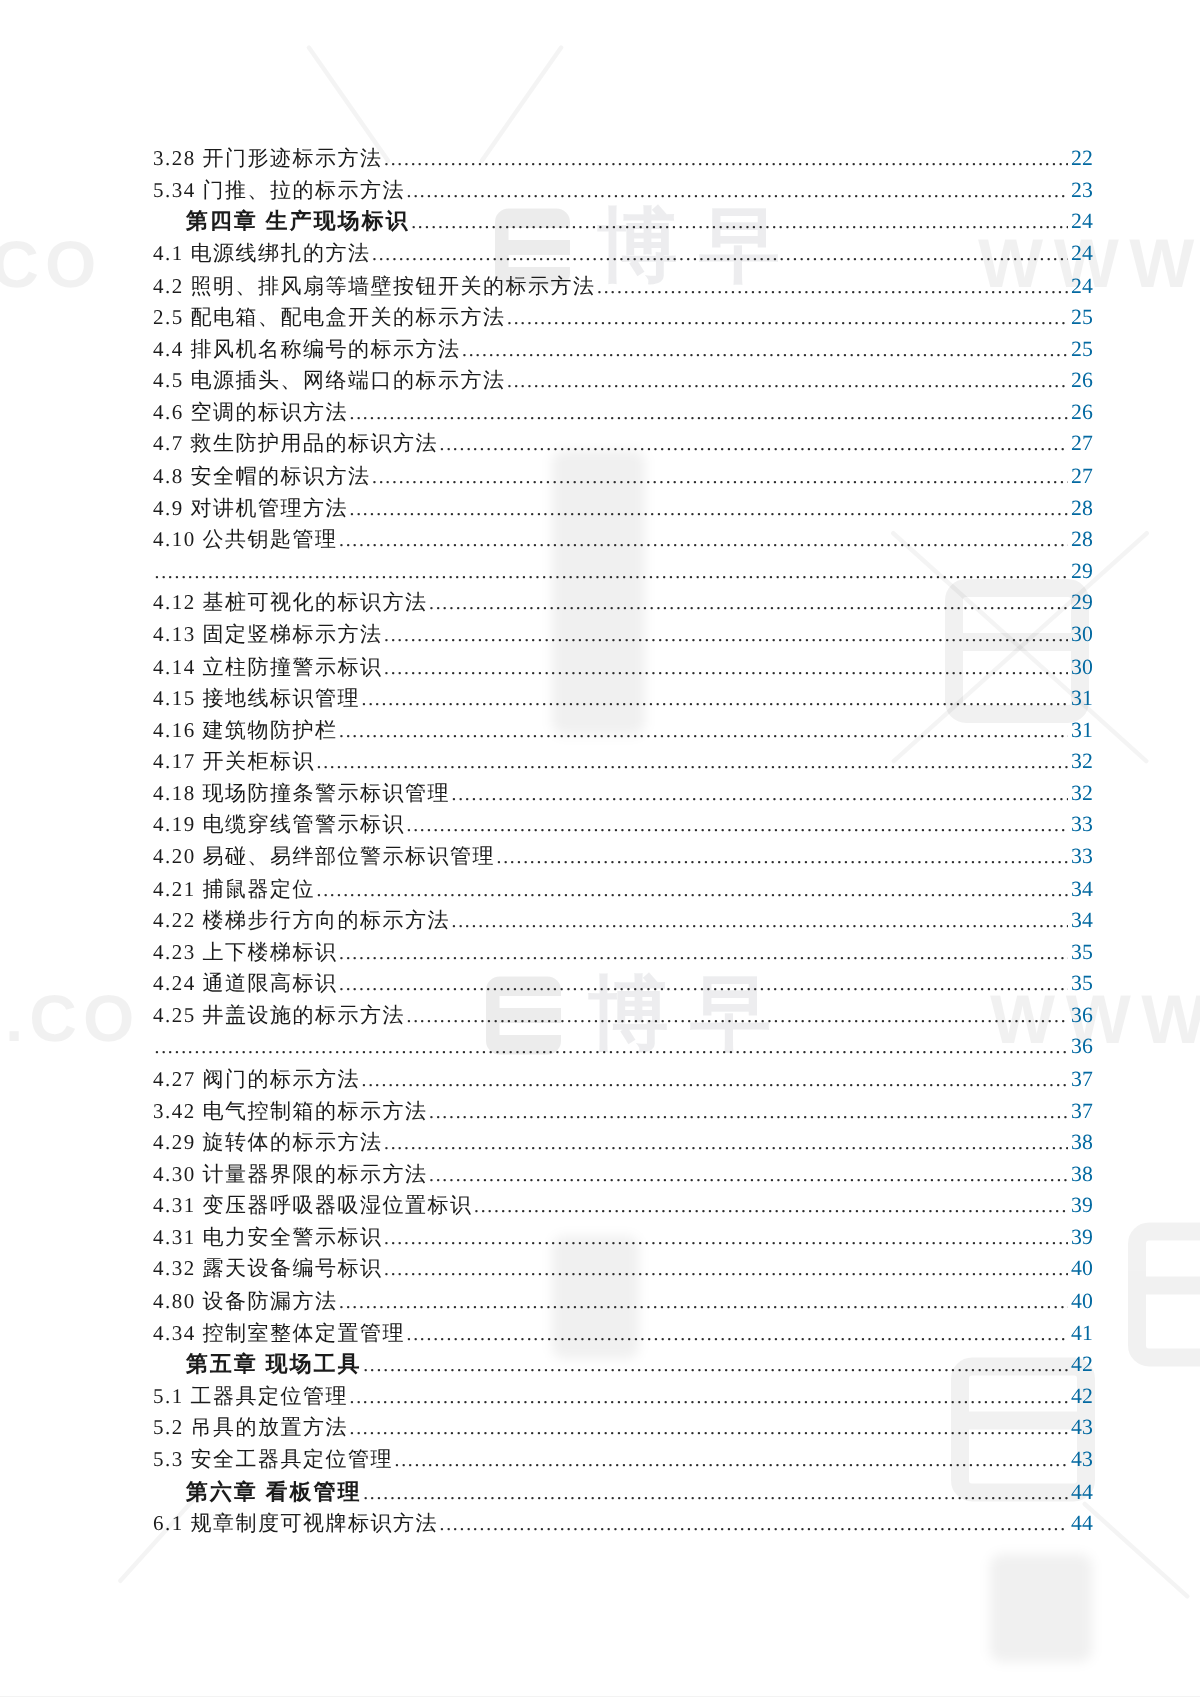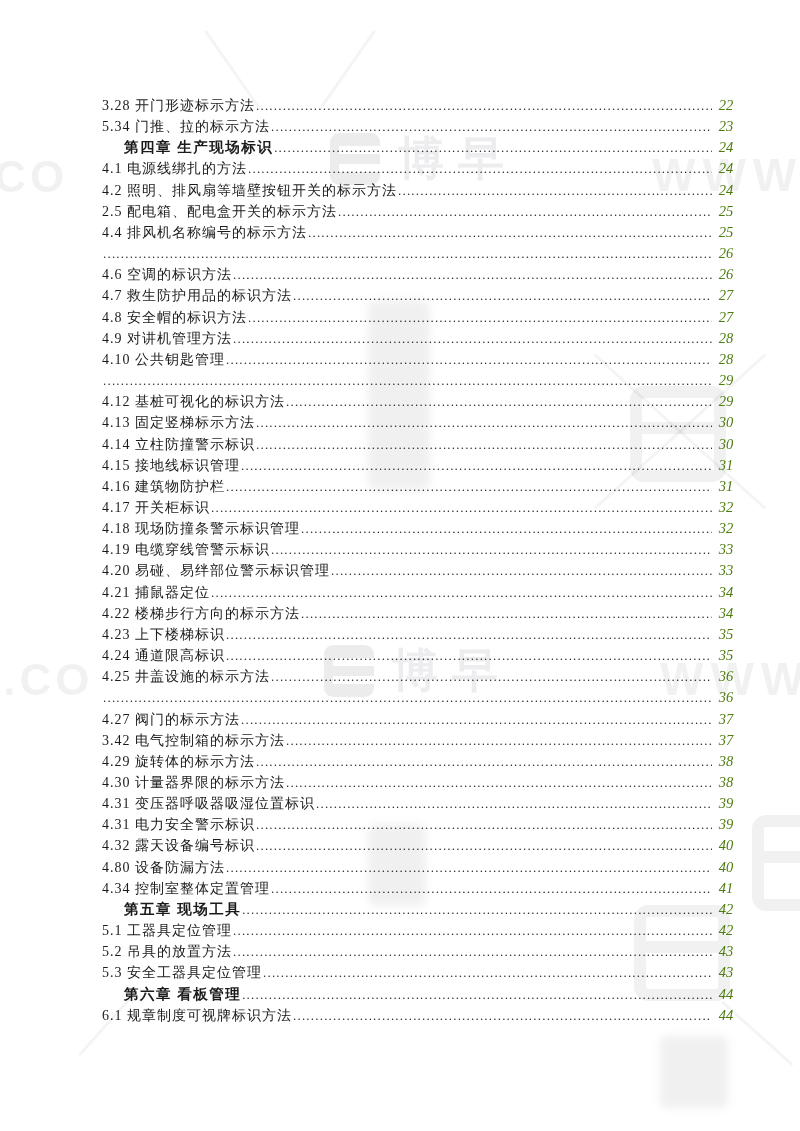--- a/index.html
+++ b/index.html
@@ -15,26 +15,26 @@
     font-size:14px;color:#1b1b1b;line-height:21.16px;white-space:nowrap;
   }
   .row .t{white-space:nowrap;letter-spacing:1px;}
   .row.chapter{margin-left:-6px;}
   .row.chapter .t{font-weight:bold;font-size:14.5px;letter-spacing:1.5px;margin-left:28px;}
   .leader{flex:1;overflow:hidden;margin:0 2px 0 1px;color:#2b2b2b;}
   .leader::after{
     content:"........................................................................................................................................................................................................................................................................................................";
     letter-spacing:1.2px;font-size:13px;
   }
-  .p{min-width:24px;text-align:center;font-size:14.5px;color:#4d7c0f;font-style:italic;}
+  .p{min-width:24px;text-align:left;font-size:14.5px;color:#0369a1;}
   
   .wm{position:absolute;pointer-events:none;}
   .wm-brand{display:flex;align-items:center;opacity:0.07;}
   .wm-brand .wm-text{
-    font-size:46px;font-weight:bold;letter-spacing:14px;color:#0f172a;
+    font-size:54px;font-weight:bold;letter-spacing:14px;color:#0f172a;
     font-family:"Liberation Sans",sans-serif;
   }
   .wm-logo{position:relative;width:50px;height:52px;border-radius:9px;background:#000;margin-right:18px;}
   .wm-logo::before{content:"";position:absolute;left:9px;right:-7px;top:13px;height:8px;background:#fff;}
   .wm-logo::after{content:"";position:absolute;left:9px;right:-7px;top:31px;height:8px;background:#fff;}
   .wm-www{font-family:"Liberation Sans",sans-serif;font-size:46px;font-weight:bold;
     letter-spacing:7px;color:#000;opacity:0.05;}
   .wm-co{font-family:"Liberation Sans",sans-serif;font-size:44px;font-weight:bold;
     letter-spacing:4px;color:#000;opacity:0.05;}
   .wm-biglogo{width:72px;height:72px;border:12px solid #000;border-radius:14px;opacity:0.05;}
@@ -107,20 +107,21 @@
         <span class="t">2.5 配电箱、配电盒开关的标示方法</span>
         <span class="leader"></span>
         <span class="p">25</span>
       </div>
       <div class="row">
         <span class="t">4.4 排风机名称编号的标示方法</span>
         <span class="leader"></span>
         <span class="p">25</span>
       </div>
       <div class="row">
+        <span class="t">4.5 电源插头、网络端口的标示方法</span>
         <span class="leader"></span>
         <span class="p">26</span>
       </div>
       <div class="row">
         <span class="t">4.6 空调的标识方法</span>
         <span class="leader"></span>
         <span class="p">26</span>
       </div>
       <div class="row">
         <span class="t">4.7 救生防护用品的标识方法</span>

